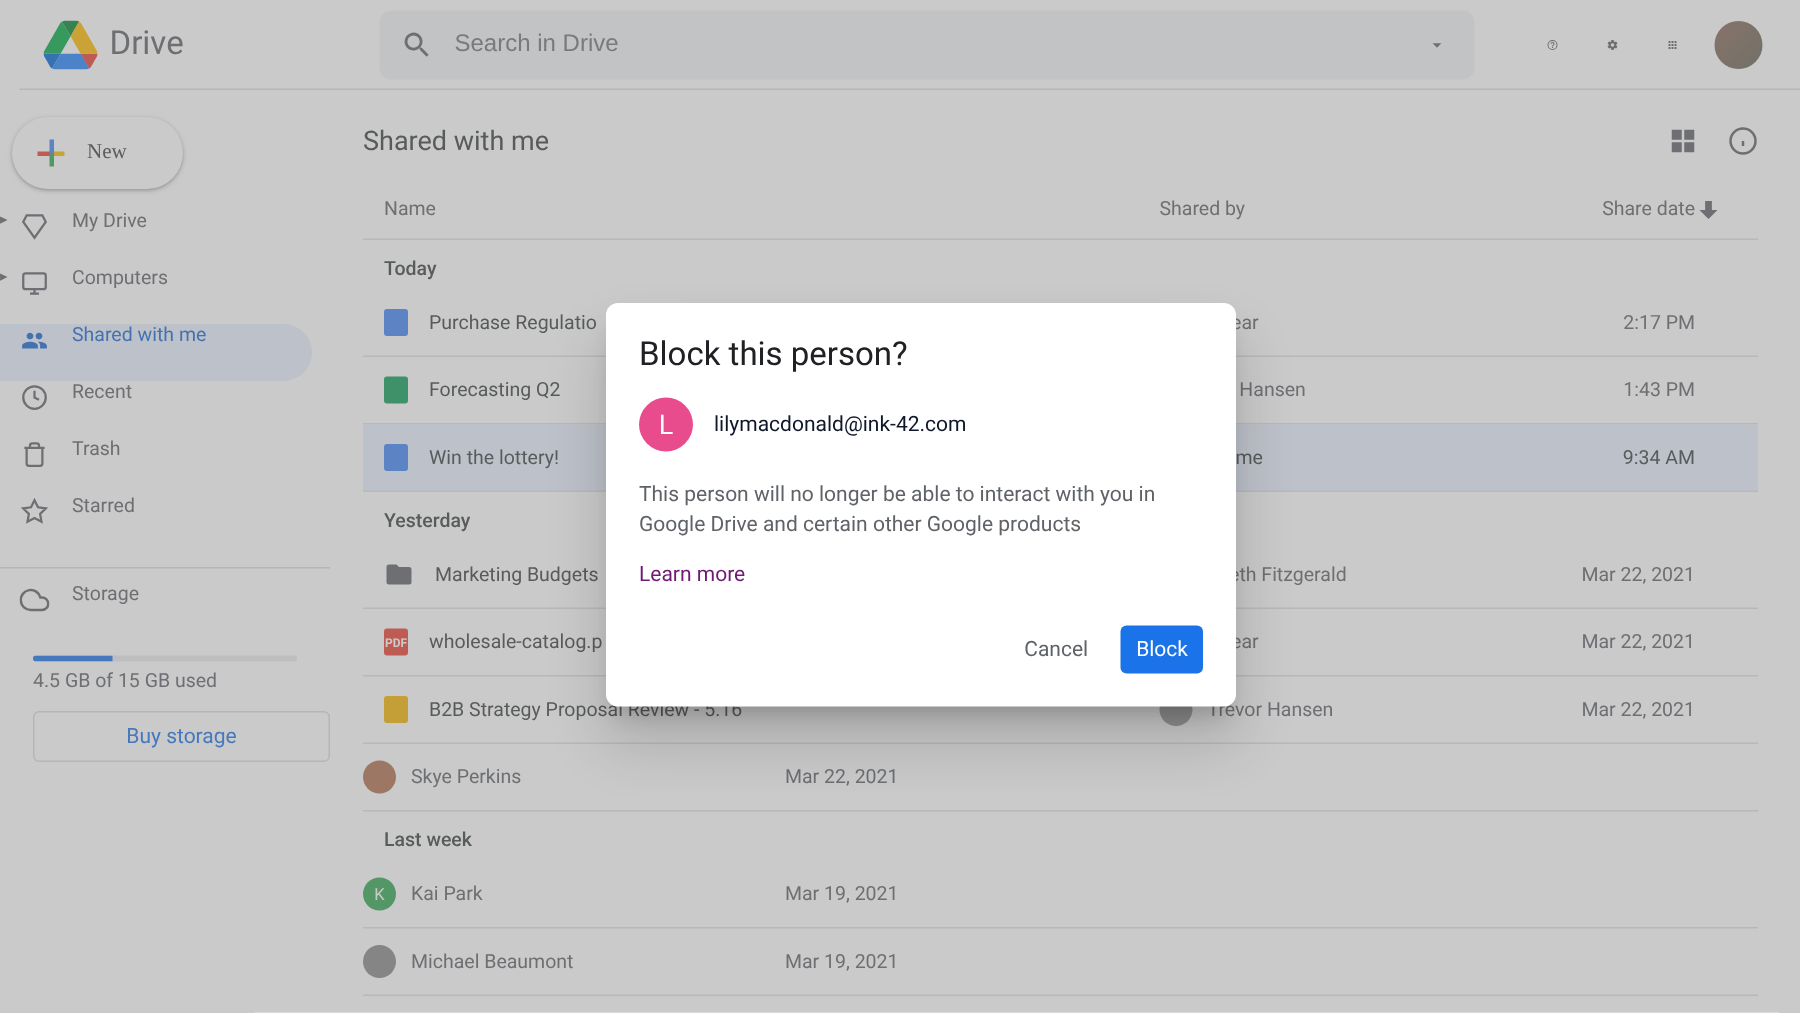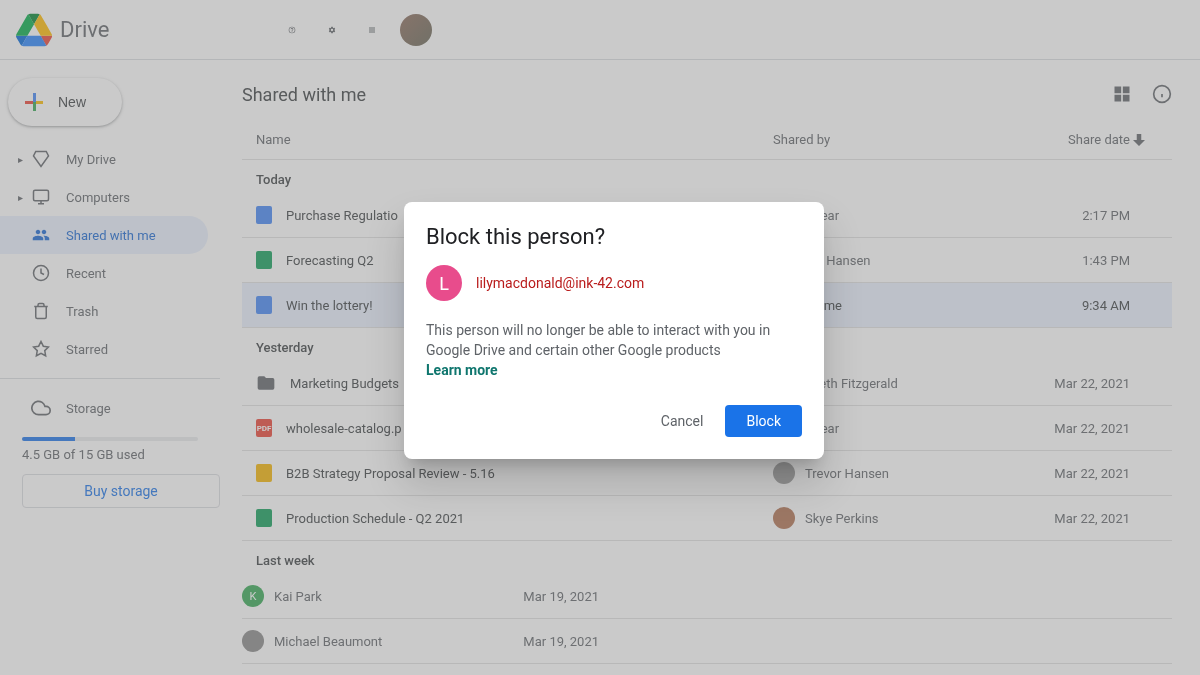--- a/index.html
+++ b/index.html
@@ -1,39 +1,39 @@
 <!DOCTYPE html>
 <html><head>
   <meta charset="utf-8">
   <style>
     * { box-sizing: border-box; margin: 0; padding: 0; }
     html, body { width: 1200px; height: 675px; overflow: hidden; font-family: 'Google Sans', Roboto, Arial, sans-serif; color: #3c4043; background: #fff; }
     
     
-    .header { height: 60px; display: flex; align-items: center; padding: 0 16px; border-bottom: 1px solid #dadce0; }
+    .header { height: 60px; display: flex; align-items: center; padding: 0 16px; border-bottom: 1px solid #dadce0; margin-left: 13px; }
     .logo-area { display: flex; align-items: center; width: 224px; }
     .drive-logo { width: 36px; height: 36px; margin-right: 8px; }
     .logo-text { font-size: 22px; color: #5f6368; }
     .search-bar { flex: 1; max-width: 730px; height: 46px; background: #f1f3f4; border-radius: 8px; display: flex; align-items: center; padding: 0 14px; }
     .search-bar .search-icon { color: #5f6368; margin-right: 14px; }
     .search-bar input { border: none; background: transparent; flex: 1; font-size: 16px; color: #5f6368; outline: none; }
     .search-dropdown { color: #5f6368; padding: 0 4px; }
     .header-tools { display: flex; align-items: center; gap: 16px; margin-left: 40px; }
     .hdr-icon { color: #5f6368; width: 24px; height: 24px; padding: 8px; border-radius: 50%; cursor: pointer; }
     .avatar { width: 32px; height: 32px; border-radius: 50%; background: linear-gradient(135deg,#8c6a5b,#665); }
     
     
     .body-wrap { display: flex; height: calc(100% - 60px); }
     .sidebar { width: 220px; padding-top: 10px; display: flex; flex-direction: column; border-right: 0; }
-    .new-btn { margin: 8px 0 14px 8px; width: 114px; height: 48px; border-radius: 24px; background: #fff; border: none; box-shadow: 0 1px 2px rgba(60,64,67,.3), 0 1px 3px 1px rgba(60,64,67,.15); display: flex; align-items: center; padding-left: 14px; gap: 12px; font-size: 14px; color: #3c4043; cursor: pointer; font-family: Liberation Sans, sans-serif; }
+    .new-btn { margin: 8px 0 14px 8px; width: 114px; height: 48px; border-radius: 24px; background: #fff; border: none; box-shadow: 0 1px 2px rgba(60,64,67,.3), 0 1px 3px 1px rgba(60,64,67,.15); display: flex; align-items: center; padding-left: 14px; gap: 12px; font-size: 14px; color: #3c4043; cursor: pointer; font-family: Liberation Serif, serif; }
     .plus-icon { width: 24px; height: 24px; position: relative; }
     .plus-h, .plus-v { position: absolute; background: #34a853; }
     .plus-h { width: 18px; height: 3px; top: 10.5px; left: 3px; background: linear-gradient(90deg,#ea4335 0 50%,#fbbc04 50% 100%); }
     .plus-v { width: 3px; height: 18px; left: 10.5px; top: 3px; background: linear-gradient(180deg,#4285f4 0 50%,#34a853 50% 100%); }
-    .nav-item { height: 38px; display: flex; align-items: center; padding-left: 18px; margin-right: 12px; border-radius: 0 19px 19px 0; cursor: pointer; color: #5f6368; font-size: 13px; }
+    .nav-item { height: 38px; display: flex; align-items: flex-start; padding-left: 0; margin-right: 12px; border-radius: 0 19px 19px 0; cursor: pointer; color: #5f6368; font-size: 13px; }
     .nav-item.has-arrow::before { content: "▸"; font-size: 10px; width: 12px; color: #5f6368;}
     .nav-item:not(.has-arrow)::before { content: ""; width: 12px; }
     .nav-item.active { background: #e8f0fe; color: #1967d2; }
     .nav-item.active .nav-icon { color: #1967d2; }
     .nav-icon { width: 22px; height: 22px; margin-right: 14px; display:flex; align-items:center; justify-content:center; color: #5f6368; }
     .sidebar hr { border: none; border-top: 1px solid #dadce0; margin: 10px 0; }
     .storage-bar { margin: 10px 22px 6px; height: 4px; background: #e8eaed; border-radius: 2px; overflow: hidden; }
     .storage-fill { height: 100%; width: 30%; background: #1a73e8; }
     .storage-text { font-size: 13px; color: #5f6368; margin-left: 22px; }
     .buy-btn { margin: 12px 0 0 22px; padding: 8px 16px; border: 1px solid #dadce0; border-radius: 4px; background: #fff; color: #1a73e8; font-size: 14px; cursor: pointer; font-family: inherit; }
@@ -60,44 +60,53 @@
     .fi-form { background: #7627bb; }
     .person { display: flex; align-items: center; gap: 10px; }
     .mini-av { width: 22px; height: 22px; border-radius: 50%; background: #888; display:flex;align-items:center;justify-content:center;color:#fff;font-size:11px;}
     
     
     .scrim { position: absolute; inset: 0; background: rgba(128,128,128,0.42); }
     .dialog { position: absolute; left: 404px; top: 202px; width: 420px; background: #fff; border-radius: 8px; box-shadow: 0 11px 15px -7px rgba(0,0,0,.2), 0 24px 38px 3px rgba(0,0,0,.14); padding: 22px; }
     .dialog h2 { font-size: 22px; font-weight: 400; color: #202124; margin-bottom: 16px; }
     .dialog-user { display: flex; align-items: center; gap: 14px; margin-bottom: 20px; }
     .dialog-av { width: 36px; height: 36px; border-radius: 50%; background: #e84c8c; color: #fff; display:flex;align-items:center;justify-content:center; font-size: 18px; }
-    .dialog-email { font-size: 14px; color: #b91c1c; }
-    .dialog-desc { font-size: 14px; color: #5f6368; line-height: 1.4; }
-    .dialog-link { font-size: 14px; color: #0f766e; cursor: pointer; font-weight: bold; }
+    .dialog-email { font-size: 14px; color: #0f172a; }
+    .dialog-desc { font-size: 14px; color: #5f6368; line-height: 1.4; margin-bottom: 12px; }
+    .dialog-link { font-size: 14px; color: #701a75; cursor: pointer; }
     .dialog-actions { display: flex; justify-content: flex-end; gap: 8px; margin-top: 26px; }
     .btn-cancel { padding: 8px 14px; border: none; background: transparent; font-size: 14px; color: #5f6368; cursor: pointer; border-radius: 4px; font-family: inherit; }
-    .btn-block { padding: 8px 21px; border: none; background: #1a73e8; color: #fff; font-size: 14px; border-radius: 4px; cursor: pointer; font-family: inherit; position: relative; }
+    .btn-block { padding: 8px 10px; border: none; background: #1a73e8; color: #fff; font-size: 14px; border-radius: 4px; cursor: pointer; font-family: inherit; position: relative; }
     .btn-block::after { content:""; position:absolute; inset:-8px; border-radius:50%; background: radial-gradient(circle, rgba(232,76,140,0.25), transparent 70%); z-index:-1;}
     
     svg { display: block; }
   </style>
 </head>
 <body>
 
 <div class="header">
   <div class="logo-area">
     <svg class="drive-logo" viewBox="0 0 87 78">
         <path fill="#0066da" d="M6.6 66.85l3.85 6.65c.8 1.4 1.95 2.5 3.3 3.3L27.5 53H0c0 1.55.4 3.1 1.2 4.5z"></path>
         <path fill="#00ac47" d="M43.65 25L29.9 1.2c-1.35.8-2.5 1.9-3.3 3.3l-25.4 44A9.06 9.06 0 000 53h27.5z"></path>
         <path fill="#ea4335" d="M73.55 76.8c1.35-.8 2.5-1.9 3.3-3.3l1.6-2.75 7.65-13.25c.8-1.4 1.2-2.95 1.2-4.5H59.8l5.85 11.5z"></path>
         <path fill="#00832d" d="M43.65 25L57.4 1.2C56.05.4 54.5 0 52.95 0h-18.6c-1.55 0-3.1.45-4.45 1.2z"></path>
         <path fill="#2684fc" d="M59.8 53H27.5L13.75 76.8c1.35.8 2.9 1.2 4.45 1.2h50.9c1.55 0 3.1-.45 4.45-1.2z"></path>
         <path fill="#ffba00" d="M73.4 26.5l-12.7-22c-.8-1.4-1.95-2.5-3.3-3.3L43.65 25 59.8 53h27.45c0-1.55-.4-3.1-1.2-4.5z"></path>
       </svg>
     <span class="logo-text">Drive</span>
+  </div>
+  <div class="search-bar">
+    <svg class="search-icon" width="22" height="22" viewBox="0 0 24 24" fill="currentColor">
+        <path d="M15.5 14h-.79l-.28-.27a6.5 6.5 0 10-.7.7l.27.28v.79l5 4.99L20.49 19zm-6 0A4.5 4.5 0 1114 9.5 4.49 4.49 0 019.5 14z"></path>
+      </svg>
+    <input placeholder="Search in Drive" style="">
+    <svg class="search-dropdown" width="22" height="22" viewBox="0 0 24 24" fill="currentColor">
+        <path d="M7 10l5 5 5-5z"></path>
+      </svg>
   </div>
   <div class="header-tools">
     <svg class="hdr-icon" viewBox="0 0 24 24" fill="currentColor">
         <path d="M11 18h2v-2h-2v2zm1-16a10 10 0 1010 10A10 10 0 0012 2zm0 18a8 8 0 118-8 8 8 0 01-8 8zm0-14a4 4 0 00-4 4h2a2 2 0 014 0c0 2-3 1.75-3 5h2c0-2.25 3-2.5 3-5a4 4 0 00-4-4z"></path>
       </svg>
     <svg class="hdr-icon" viewBox="0 0 24 24" fill="currentColor">
         <path d="M19.43 12.98c.04-.32.07-.64.07-.98s-.03-.66-.07-.98l2.11-1.65a.5.5 0 00.12-.64l-2-3.46a.5.5 0 00-.61-.22l-2.49 1a7.3 7.3 0 00-1.69-.98l-.38-2.65A.5.5 0 0014 2h-4a.5.5 0 00-.49.42l-.38 2.65c-.61.25-1.17.59-1.69.98l-2.49-1a.5.5 0 00-.61.22l-2 3.46a.5.5 0 00.12.64l2.11 1.65c-.04.32-.07.65-.07.98s.03.66.07.98l-2.11 1.65a.5.5 0 00-.12.64l2 3.46c.14.24.44.33.68.22l2.49-1c.52.39 1.08.73 1.69.98l.38 2.65A.5.5 0 0010 22h4a.5.5 0 00.49-.42l.38-2.65a7.03 7.03 0 001.69-.98l2.49 1c.24.11.54.02.68-.22l2-3.46a.5.5 0 00-.12-.64zM12 15.5A3.5 3.5 0 1115.5 12 3.5 3.5 0 0112 15.5z"></path>
       </svg>
     <svg class="hdr-icon" viewBox="0 0 24 24" fill="currentColor">
         <path d="M4 4h4v4H4zm6 0h4v4h-4zm6 0h4v4h-4zM4 10h4v4H4zm6 0h4v4h-4zm6 0h4v4h-4zM4 16h4v4H4zm6 0h4v4h-4zm6 0h4v4h-4z"></path>
@@ -290,24 +299,20 @@
       <div class="col-shared">
             <div class="person">
               <div class="mini-av" style="background:#999"></div>
               <span>Trevor Hansen</span>
             </div>
           </div>
       <div class="col-date">Mar 22, 2021</div>
       <div class="col-sort"></div>
         </div>
         <div class="row">
-      <div class="col-name">
-            <div class="file-icon fi-sheet"></div>
-            <span>Production Schedule - Q2 2021</span>
-          </div>
       <div class="col-shared">
             <div class="person">
               <div class="mini-av" style="background:#b07050"></div>
               <span>Skye Perkins</span>
             </div>
           </div>
       <div class="col-date">Mar 22, 2021</div>
       <div class="col-sort"></div>
         </div>
         <div class="group-label">Last week</div>

